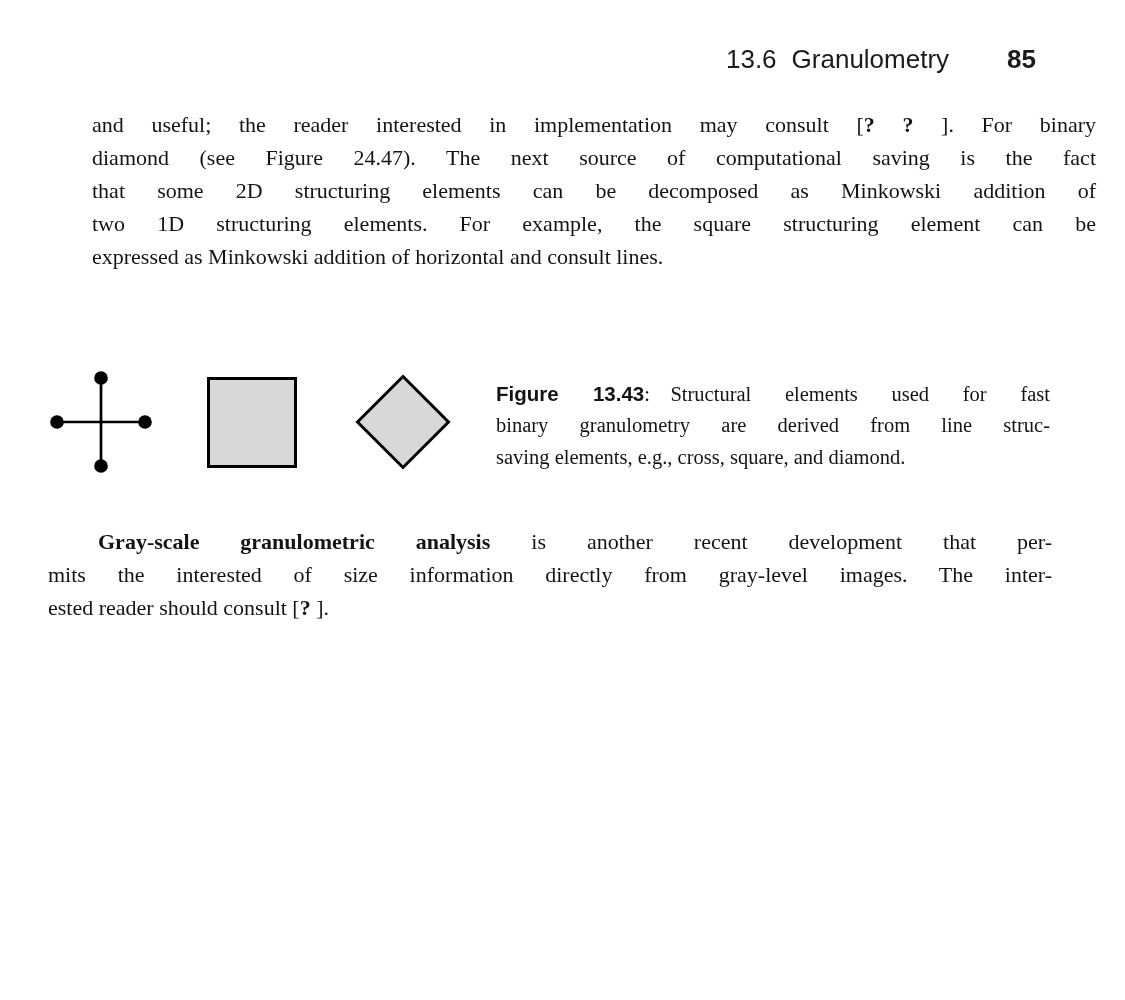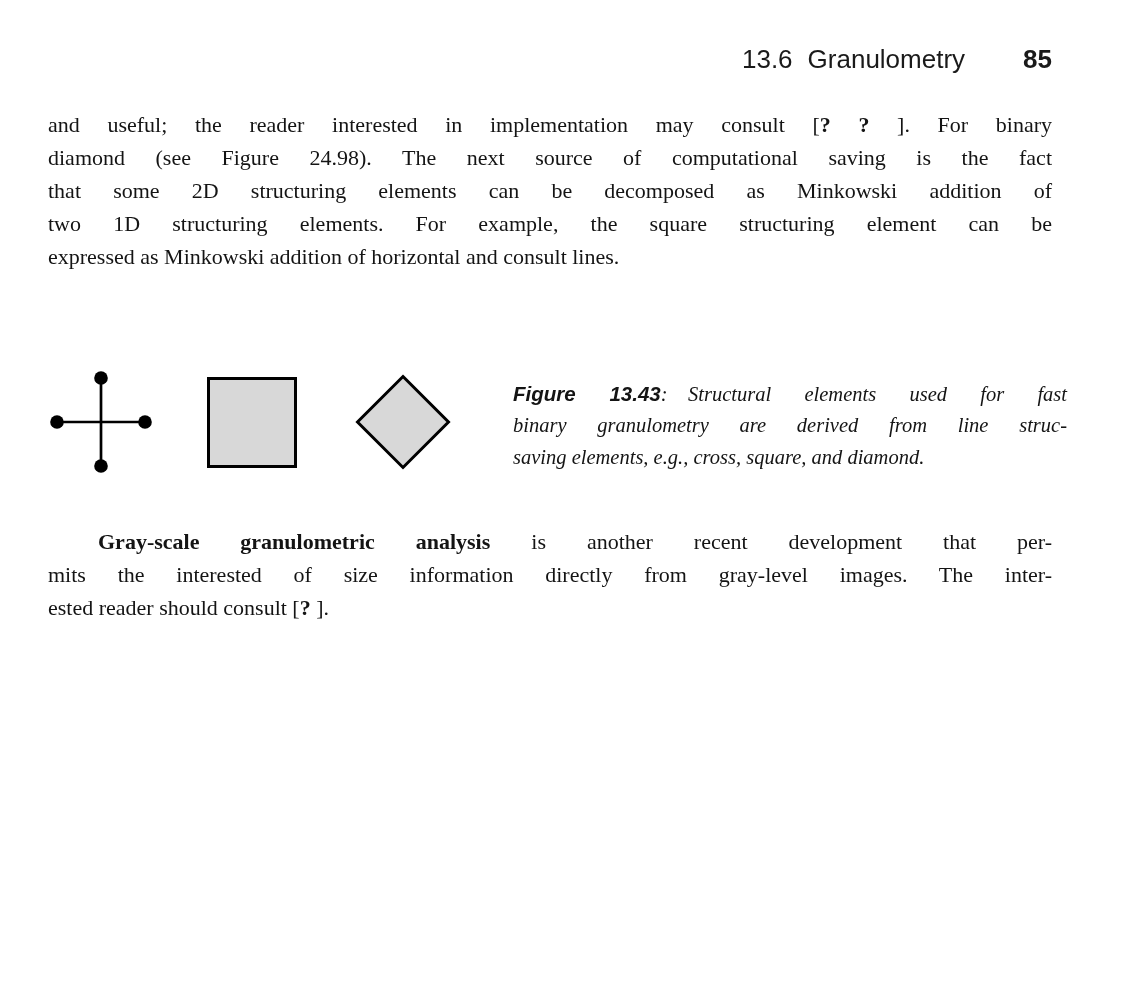--- a/index.html
+++ b/index.html
@@ -8,38 +8,38 @@
     width: 1125px;
     height: 1000px;
     background: #ffffff;
     overflow: hidden;
     font-family: "Liberation Serif", "DejaVu Serif", serif;
     color: #141414;
   }
   
   .header {
     position: absolute;
-    top: 44px; left: 48px; width: 1004px;
+    top: 44px; left: 32px; width: 1004px;
     text-align: right;
     font-family: "Liberation Sans", "DejaVu Sans", sans-serif;
     font-size: 26px;
     line-height: 30px;
     color: #1a1a1a;
   }
   .sec-title { margin-left: 15px; }
   .page-num  { margin-left: 58px; font-weight: bold; }
 
   
   .para {
     position: absolute;
     left: 48px; width: 1004px;
     font-size: 22px;
     line-height: 33.1px;
   }
-  .p1 { top: 108px; }
+  .p1 { top: 108px; margin-left: 44px; }
   .p2 { top: 509px; }
   .line { white-space: normal; }
   .line.j { text-align: justify; text-align-last: justify; }
   .line.indent { padding-left: 50px; margin-top: 16px; }
   .b { font-weight: bold; }
   .sans { font-family: "Liberation Sans", "DejaVu Sans", sans-serif; }
 
   
   .figure {
     position: absolute;
@@ -57,39 +57,38 @@
     background: var(--shape-fill, #d8d8d8);
   }
   .diamond-svg { position: absolute; left: 301px; top: 0; }
   .diamond-poly {
     fill: var(--shape-fill, #d8d8d8);
     stroke: var(--shape-stroke, #000);
     stroke-width: 3;
   }
   .caption {
     position: absolute;
-    left: 465px; top: 10px;
+    left: 448px; top: 10px;
     width: 554px;
     font-size: 20.5px;
     line-height: 31.4px;
-    font-style: italic;
   }
 </style>
 </head>
 <body>
 
 <div class="page">
 
   <header class="header">
     <span>13.6</span><span class="sec-title">Granulometry</span><span class="page-num">85</span>
   </header>
 
   <div class="para p1">
       <div class="line j"><span>and useful; the reader interested in implementation may consult [</span><span class="b">? ?</span><span> ]. For binary</span></div>
-      <div class="line j"><span>diamond (see Figure 24.98). The next source of computational saving is the fact</span></div>
+      <div class="line j"><span>diamond (see Figure 24.47). The next source of computational saving is the fact</span></div>
       <div class="line j"><span>that some 2D structuring elements can be decomposed as Minkowski addition of</span></div>
       <div class="line j"><span>two 1D structuring elements. For example, the square structuring element can be</span></div>
       <div class="line"><span>expressed as Minkowski addition of horizontal and consult lines.</span></div>
     </div>
 
   <div class="figure">
 
     <svg class="cross-svg" width="106" height="108" viewBox="0 0 106 108">
       <line class="cross-line" x1="9" y1="54" x2="97" y2="54"></line>
       <line class="cross-line" x1="53" y1="10" x2="53" y2="98"></line>

